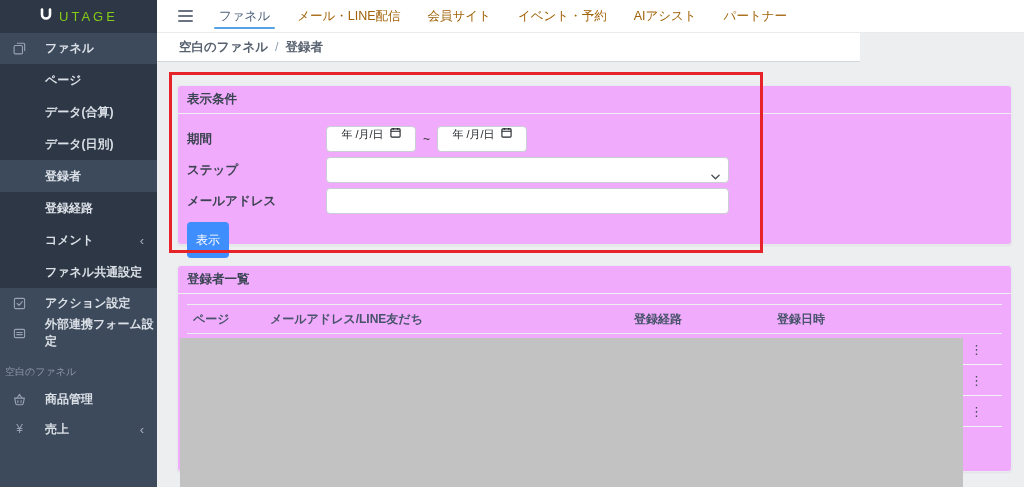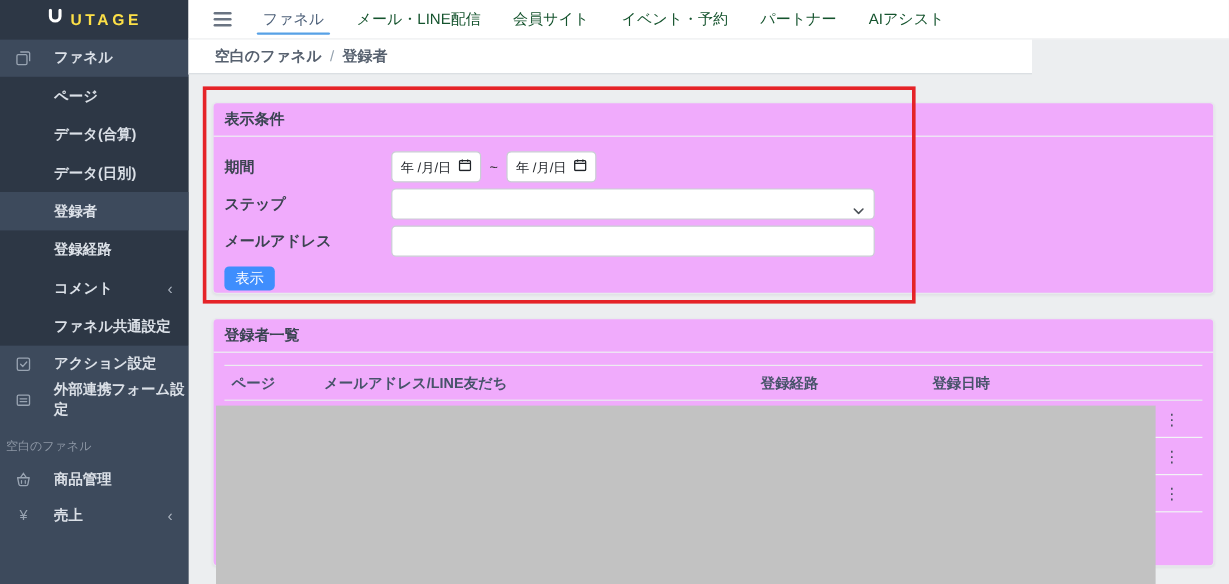--- a/index.html
+++ b/index.html
@@ -7,71 +7,71 @@
   body {
     position:relative; overflow:hidden; background:#eceef0;
     font-family:"Liberation Sans","DejaVu Sans",sans-serif;
     -webkit-font-smoothing:antialiased;
   }
   
   .sidebar { position:absolute; left:0; top:0; width:157px; height:487px;
     background:#2d3745; display:flex; flex-direction:column; z-index:2; }
   .side-logo { height:33px; background:#2d3745; display:flex; align-items:center;
     justify-content:center; gap:6px; color:#fff; flex:0 0 auto; cursor:pointer; }
-  .side-logo .brand-text { font-size:13px; font-weight:bold; letter-spacing:3px; color:#fde047; }
+  .side-logo .brand-text { font-size:13px; font-weight:normal; letter-spacing:3px; color:#84cc16; }
   .s-item { position:relative; height:32px; display:flex; align-items:center;
     padding-left:45px; font-size:12px; font-weight:600; color:#dbe0e7; cursor:pointer; flex:0 0 auto; }
   .s-item.parent { height:31px; background:#3d4a5c; }
   .side-sub { background:#2d3745; flex:0 0 auto; }
   .s-item.active { background:#3d4a5c; }
   .side-lower { background:#3d4a5c; flex:1 1 auto; display:flex; flex-direction:column; }
   .side-lower .s-item { height:30px; }
   .s-icon { position:absolute; left:11px; width:17px; display:flex; justify-content:center;
     color:#99a4b2; }
   .s-icon svg { display:block; }
   .yen-glyph { font-size:12px; color:#99a4b2; font-weight:400; }
   .chev { position:absolute; right:13px; color:#aab3bf; font-size:13px; font-weight:400; }
   .section-label { font-size:10px; color:#8d97a5; padding:17px 0 5px 5px; font-weight:400; }
   
   .topbar { position:absolute; left:157px; top:0; width:867px; height:33px; background:#fff;
     border-bottom:1px solid #e9ebed; display:flex; align-items:center; padding-left:21px; z-index:2; }
   .hamburger { width:15px; display:flex; flex-direction:column; gap:3px; margin-right:26px; cursor:pointer; }
   .hamburger i { display:block; height:2px; background:#6a7482; border-radius:1px; }
   .tabs { display:flex; gap:27px; height:33px; align-items:center; }
-  .tab { position:relative; font-size:12.5px; color:#14532d; height:33px; display:flex;
+  .tab { position:relative; font-size:12.5px; color:#a16207; height:33px; display:flex;
     align-items:center; cursor:pointer; white-space:nowrap; }
   .tab.active { color:#4e617a; }
   .tab.active::after { content:""; position:absolute; left:-5px; right:-5px; bottom:4px;
     height:2px; background:#57a1e6; border-radius:1px; }
   
   .breadbar { position:absolute; left:157px; top:33px; width:703px; height:29px; background:#fff;
     border-bottom:1px solid #d3d8dd; display:flex; align-items:center; padding-left:22px;
     gap:7px; font-size:12.5px; color:#57616f; font-weight:600; z-index:2; }
   .breadbar .sep { color:#93a0ad; font-weight:400; }
   
   .card { position:absolute; background:#f0abfc; border:1px solid #e8eaed; border-radius:4px;
     box-shadow:0 1px 2px rgba(16,24,40,.05); }
   .card-head { height:28px; display:flex; align-items:center; padding:0 9px;
     border-bottom:1px solid #eef0f2; font-size:12.5px; font-weight:600; color:#3a4452; }
   .card-filter { left:177px; top:85px; width:835px; height:160px; }
   .filter-body { padding:12px 9px 0; }
   .frow { display:flex; align-items:center; height:26px; margin-bottom:5px; }
   .flabel { width:139px; font-size:12.5px; font-weight:600; color:#3b4350; }
-  .date-input { width:75px; height:26px; border:1px solid #c9ced4; border-radius:4px;
-    background:#fff; display:flex; align-items:center; justify-content:center; gap:6px;
+  .date-input { width:90px; height:26px; border:1px solid #c9ced4; border-radius:4px;
+    background:#fff; display:flex; justify-content:center; gap:6px;
     font-size:11px; color:#1f2328; cursor:pointer; }
   .tilde { margin:0 7px; color:#333; font-size:12px; }
   .sel { position:relative; width:403px; height:26px; border:1px solid #c9ced4; border-radius:4px;
     background:#fff; cursor:pointer; }
   .sel .dd { position:absolute; right:8px; top:8px; color:#4a5056; }
   .text-input { width:403px; height:26px; border:1px solid #c9ced4; border-radius:4px;
     background:#fff; font-size:12px; padding:0 8px; color:#333; outline:none;
     font-family:inherit; }
   .btn-show { margin-top:3px; background:#3f8efd; color:#fff; border:none; border-radius:4px;
-    font-size:12px; height:20px; padding:0 9px; display:inline-flex; align-items:center;
+    font-size:12px; height:36px; padding:0 9px; display:inline-flex; align-items:center;
     cursor:pointer; font-family:inherit; }
   
   .card-table { left:177px; top:265px; width:835px; height:207px; }
   .thead { display:flex; align-items:center; height:30px; margin:10px 9px 0;
     border-top:1px solid #eceef0; border-bottom:1px solid #e9ebee; }
   .th { font-size:12px; font-weight:700; color:#47536a; white-space:nowrap; }
   .th:nth-child(1) { width:83px; padding-left:6px; }
   .th:nth-child(2) { width:364px; }
   .th:nth-child(3) { width:143px; }
   .th:nth-child(4) { width:180px; }
@@ -179,22 +179,22 @@
   <span class="hamburger">
       <i></i>
       <i></i>
       <i></i>
     </span>
   <div class="tabs">
     <span class="tab active">ファネル</span>
     <span class="tab">メール・LINE配信</span>
     <span class="tab">会員サイト</span>
     <span class="tab">イベント・予約</span>
+    <span class="tab">AIアシスト</span>
     <span class="tab">パートナー</span>
-    <span class="tab">AIアシスト</span>
   </div>
 </div>
 
 <div class="breadbar">
   <span>空白のファネル</span>
   <span class="sep">/</span>
   <span>登録者</span>
 </div>
 
 <div class="card card-filter">

